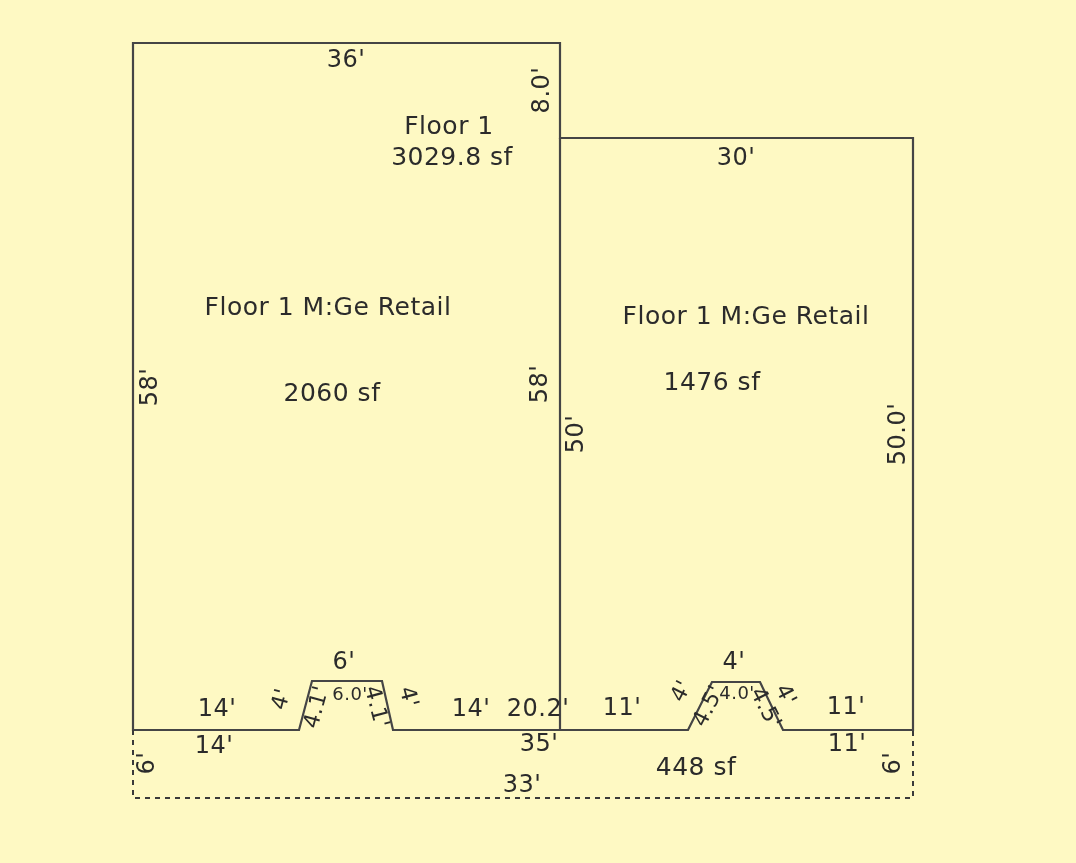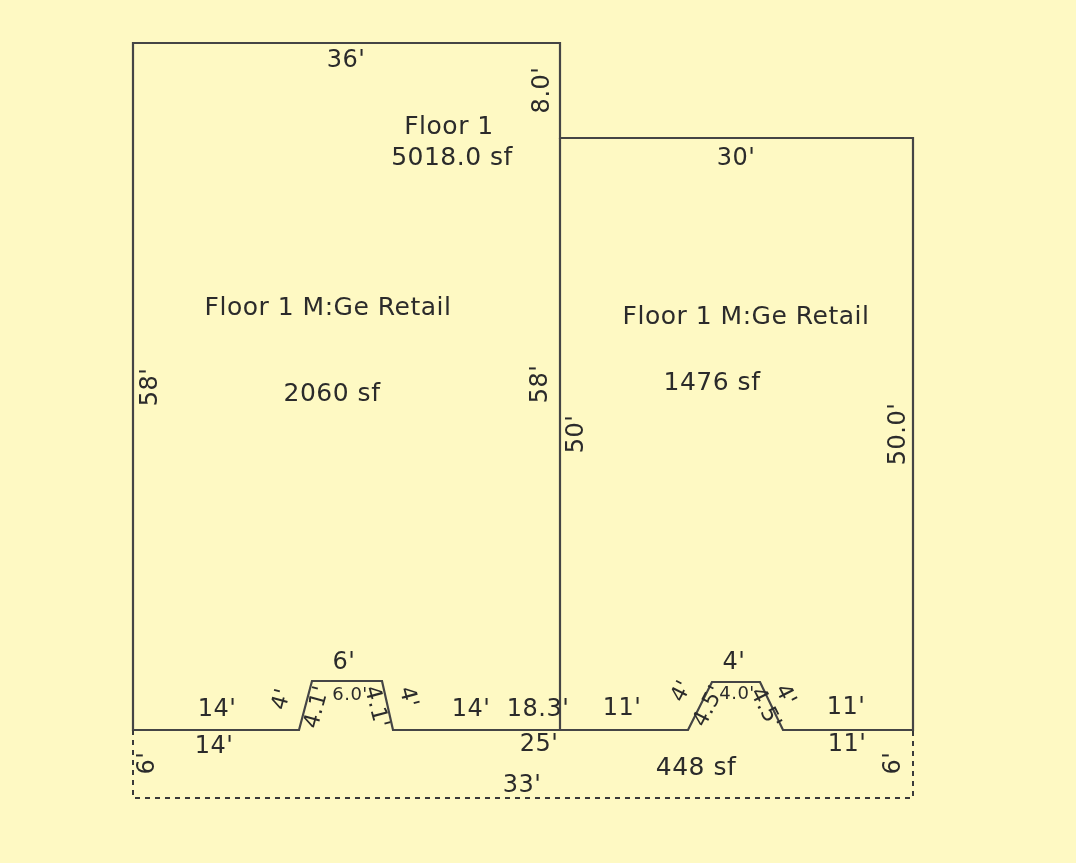--- a/index.html
+++ b/index.html
@@ -62,39 +62,39 @@
   <span class="lbl" style="left:471px;top:708px">14'</span>
 
   <span class="lbl" style="left:344px;top:661px">6'</span>
   <span class="lbl small" style="left:350px;top:694px">6.0'</span>
   <span class="lbl rn75" style="left:281px;top:699px">4'</span>
   <span class="lbl rn75" style="left:316px;top:707px">4.1'</span>
   <span class="lbl rp75" style="left:377px;top:707px">4.1'</span>
   <span class="lbl rp75" style="left:409px;top:697px">4'</span>
 
   <span class="lbl big" style="left:449px;top:125px">Floor 1</span>
-  <span class="lbl big" style="left:452px;top:156px">5018.0 sf</span>
-  <span class="lbl" style="left:538px;top:708px">18.3'</span>
+  <span class="lbl big" style="left:452px;top:156px">3029.8 sf</span>
+  <span class="lbl" style="left:538px;top:708px">20.2'</span>
 
   <span class="lbl" style="left:736px;top:157px">30'</span>
   <span class="lbl rn90" style="left:575px;top:434px">50'</span>
   <span class="lbl rn90" style="left:897px;top:434px">50.0'</span>
   <span class="lbl big" style="left:746px;top:315px">Floor 1 M:Ge Retail</span>
   <span class="lbl big" style="left:712px;top:381px">1476 sf</span>
   <span class="lbl" style="left:622px;top:707px">11'</span>
   <span class="lbl" style="left:846px;top:706px">11'</span>
 
   <span class="lbl" style="left:734px;top:661px">4'</span>
   <span class="lbl small" style="left:737px;top:693px">4.0'</span>
   <span class="lbl rn63" style="left:681px;top:691px">4'</span>
   <span class="lbl rn63" style="left:708px;top:706px">4.5'</span>
   <span class="lbl rp63" style="left:766px;top:708px">4.5'</span>
   <span class="lbl rp63" style="left:786px;top:695px">4'</span>
 
   <span class="lbl" style="left:214px;top:745px">14'</span>
-  <span class="lbl" style="left:539px;top:743px">25'</span>
+  <span class="lbl" style="left:539px;top:743px">35'</span>
   <span class="lbl" style="left:847px;top:743px">11'</span>
   <span class="lbl" style="left:522px;top:784px">33'</span>
   <span class="lbl big" style="left:696px;top:766px">448 sf</span>
   <span class="lbl rn90" style="left:146px;top:763px">6'</span>
   <span class="lbl rn90" style="left:892px;top:763px">6'</span>
 
 </div>
 
 </body></html>

